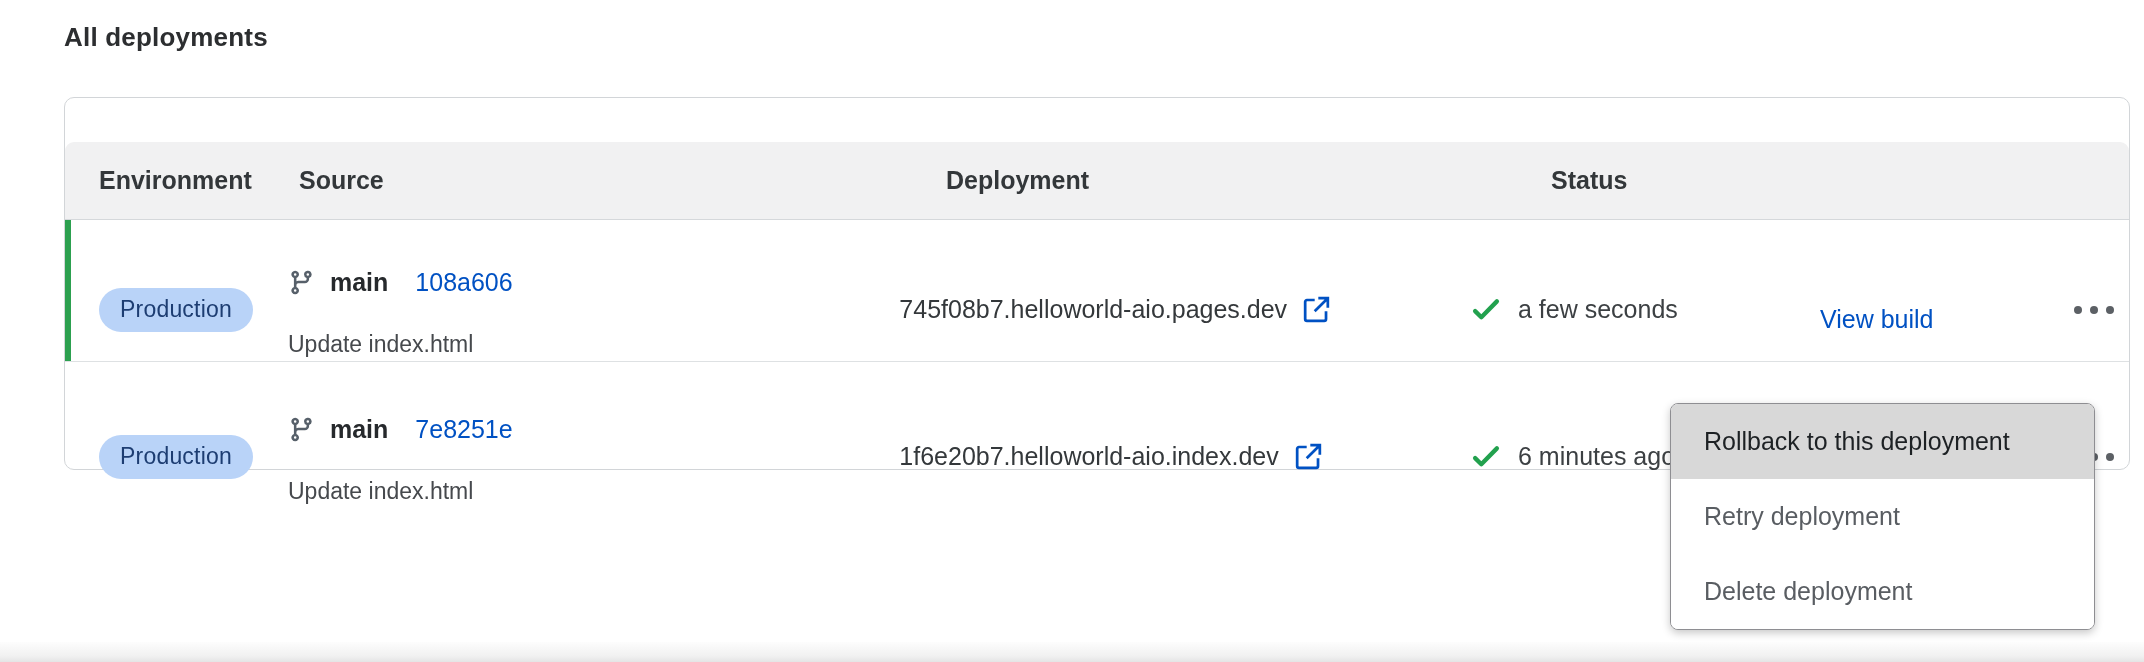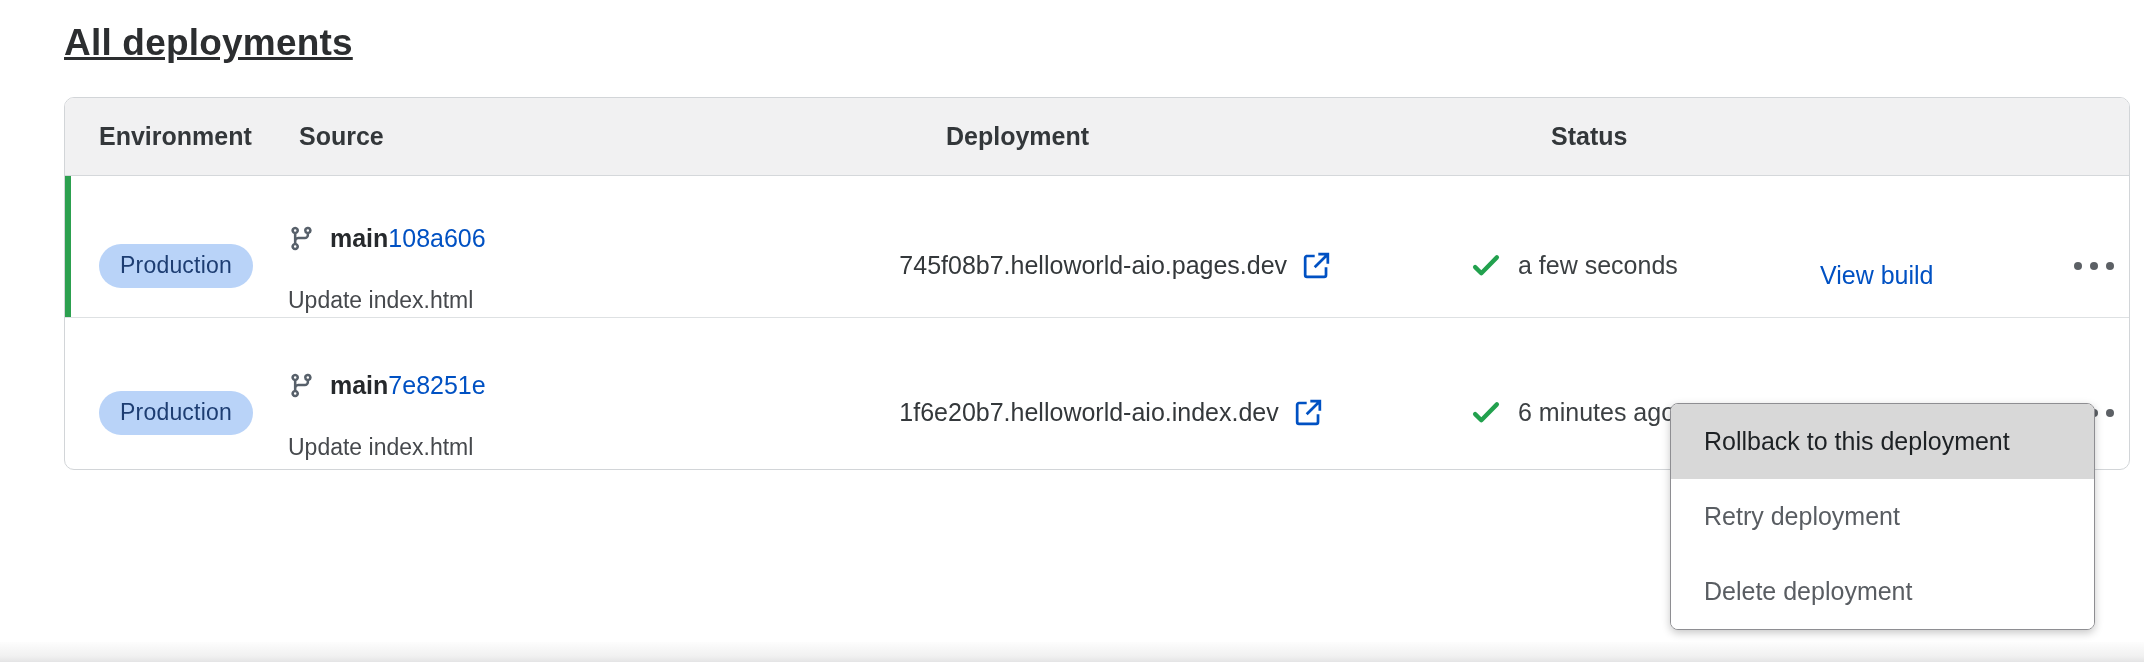--- a/index.html
+++ b/index.html
@@ -4,33 +4,33 @@
 <style>
   * { margin:0; padding:0; box-sizing:border-box; }
   html,body { background:#fff; }
   body {
     width:2144px; height:662px; position:relative; overflow:hidden;
     font-family:"Liberation Sans", sans-serif; color:#35393c;
   }
 
   .page-title {
     position:absolute; left:64px; top:22px;
-    font-size:37px; font-weight:600; color:#2c2e30; letter-spacing:0.2px;text-decoration:underline;
+    font-size:26px; font-weight:600; color:#2c2e30; letter-spacing:0.2px;
   }
 
   
   .deploy-table {
     position:absolute; left:64px; top:97px; width:2066px; height:373px;
     border:1px solid #d2d5d8; border-radius:10px; background:#fff;
   }
   .thead {
     height:78px; background:#f1f1f2; border-bottom:1px solid #d5d8db;
     border-radius:9px 9px 0 0;
     display:flex; align-items:center; padding-left:34px;
-    font-size:25px; font-weight:600; color:#33373a;
+    font-size:25px; font-weight:600; color:#33373a;margin-top:44px;
   }
   .col-env    { width:200px; }
   .col-source { width:647px; }
   .col-deploy { width:605px; }
   .col-status { flex:1; }
 
   .trow {
     position:relative; display:flex; padding:38px 0 0 34px;align-items:center;
   }
   .trow.row-0 { height:142px; border-bottom:1px solid #dee1e3; }
@@ -44,21 +44,21 @@
     margin-top:24px; font-size:23px; color:#46494d; line-height:30px;
   }
 
   .env-badge {
     display:inline-flex; align-items:center; height:44px; padding:0 21px;
     background:#b9d3f8; color:#1d3d72; border-radius:999px;
     font-size:23px; letter-spacing:0.2px;
   }
 
   .branch-icon { width:27px; height:27px; margin-right:15px; flex:none; }
-  .branch-name { font-size:25px; font-weight:700; color:#26292c; }
+  .branch-name { font-size:25px; font-weight:700; color:#26292c; margin-right:27px; }
   .commit-link { font-size:25px; color:#0051c3; text-decoration:none; cursor:pointer; }
 
   .deploy-url { font-size:25px; color:#34383b; }
   .ext-link-btn { margin-left:15px; width:29px; height:29px; cursor:pointer; display:inline-flex; }
   .ext-link-btn svg { width:100%; height:100%; }
 
   .status-cell { display:flex;gap:44px; }
   .status-group { width:305px; display:flex; align-items:center; }
   .check-icon { width:30px; height:30px; margin-right:17px; flex:none; }
   .status-time { font-size:25px; color:#3c4043; }

